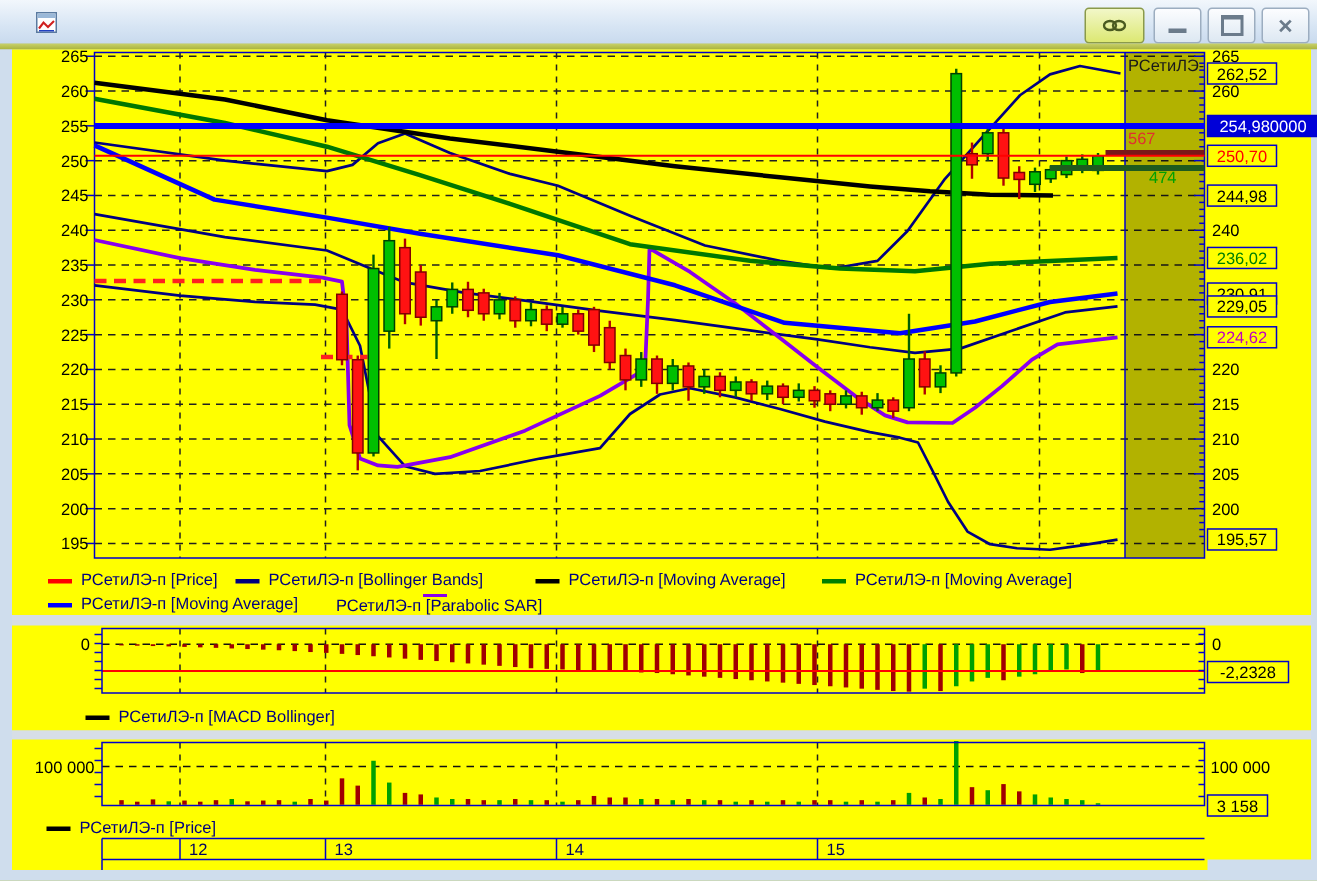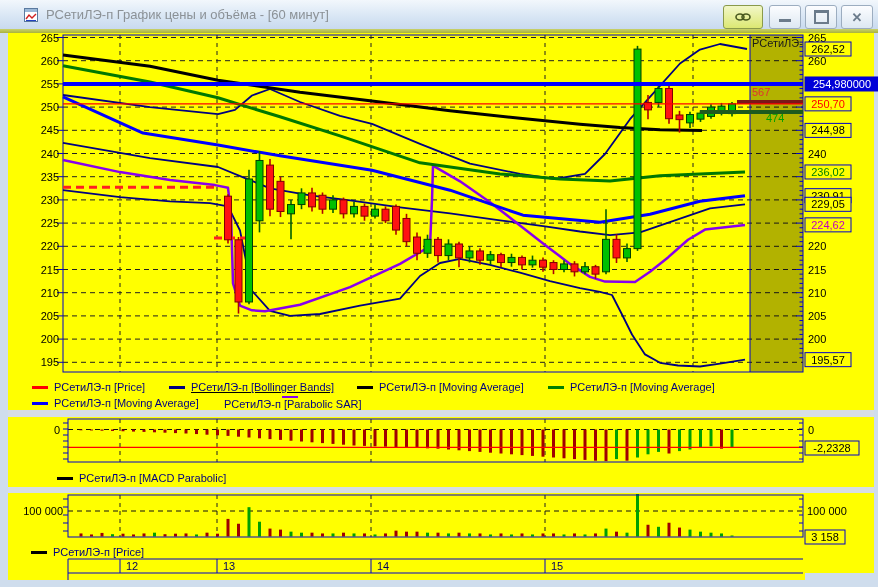--- a/index.html
+++ b/index.html
@@ -44,21 +44,20 @@
 
 <div id="window">
 
   <div id="titlebar">
     <svg id="title-icon" viewBox="0 0 14 14">
       <rect x="0.5" y="0.5" width="13" height="13" fill="#ffffff" stroke="#5a7aa0"></rect>
       <rect x="1" y="1" width="12" height="3" fill="#9ab8d8"></rect>
       <polyline points="2,11 5,7 8,10 12,6" fill="none" stroke="#d02020" stroke-width="1.4"></polyline>
       <line x1="2" y1="12.5" x2="12" y2="12.5" stroke="#2040c0" stroke-width="1"></line>
     </svg>
-    <span id="title-text">РСетиЛЭ-п График цены и объёма - [60 минут]</span>
     <div class="winbtn" id="btn-link">
       <svg width="16" height="12" viewBox="0 0 16 12">
         <ellipse cx="5" cy="6" rx="4" ry="3" fill="none" stroke="#4a5a20" stroke-width="1.6"></ellipse>
         <ellipse cx="11" cy="6" rx="4" ry="3" fill="none" stroke="#4a5a20" stroke-width="1.6"></ellipse>
       </svg>
     </div>
     <div class="winbtn" id="btn-min">
         <div class="glyph-min"></div>
       </div>
     <div class="winbtn" id="btn-max">
@@ -527,21 +526,21 @@
       <text x="223" y="570" font-size="11" fill="#000060">13</text>
       <text x="377" y="570" font-size="11" fill="#000060">14</text>
       <text x="551" y="570" font-size="11" fill="#000060">15</text>
     </svg>
 
   <div id="legend-main">
       <div class="legend-item" style="left: 32px; top: 380px;">
         <span class="legend-dash" style="background: rgb(255, 0, 0);"></span>
         <span class="legend-label">РСетиЛЭ-п [Price]</span>
       </div>
-      <div class="legend-item" style="left: 169px; top: 380px; text-decoration: underline;">
+      <div class="legend-item" style="left: 157px; top: 380px;">
         <span class="legend-dash" style="background: rgb(0, 0, 128);"></span>
         <span class="legend-label">РСетиЛЭ-п [Bollinger Bands]</span>
       </div>
       <div class="legend-item" style="left: 357px; top: 380px;">
         <span class="legend-dash" style="background: rgb(0, 0, 0);"></span>
         <span class="legend-label">РСетиЛЭ-п [Moving Average]</span>
       </div>
       <div class="legend-item" style="left: 548px; top: 380px;">
         <span class="legend-dash" style="background: rgb(0, 128, 0);"></span>
         <span class="legend-label">РСетиЛЭ-п [Moving Average]</span>
@@ -551,21 +550,21 @@
         <span class="legend-label">РСетиЛЭ-п [Moving Average]</span>
       </div>
       <div class="legend-item" style="left: 224px; top: 396px; flex-direction: column;">
         <span class="legend-dash" style="background: rgb(136, 0, 238);"></span>
         <span class="legend-label">РСетиЛЭ-п [Parabolic SAR]</span>
       </div>
     </div>
   <div id="legend-macd">
       <div class="legend-item" style="left: 57px; top: 471px;">
         <span class="legend-dash" style="background: rgb(0, 0, 0);"></span>
-        <span class="legend-label">РСетиЛЭ-п [MACD Parabolic]</span>
+        <span class="legend-label">РСетиЛЭ-п [MACD Bollinger]</span>
       </div>
     </div>
   <div id="legend-vol">
       <div class="legend-item" style="left: 31px; top: 545px;">
         <span class="legend-dash" style="background: rgb(0, 0, 0);"></span>
         <span class="legend-label">РСетиЛЭ-п [Price]</span>
       </div>
     </div>
 
 </div>

